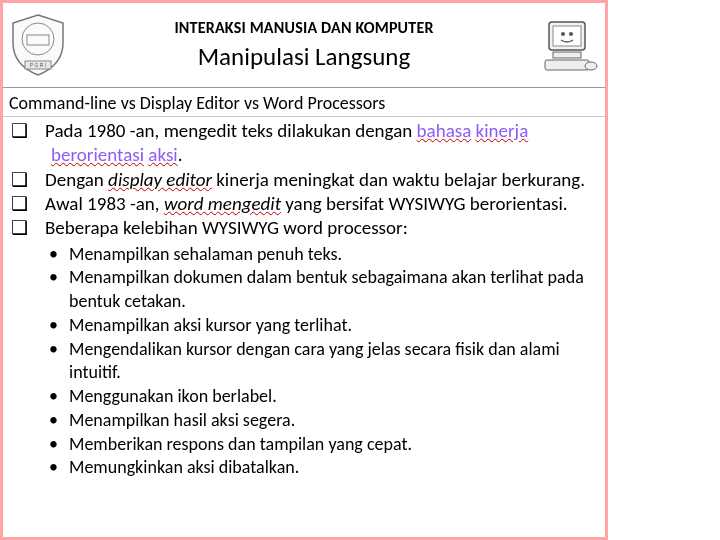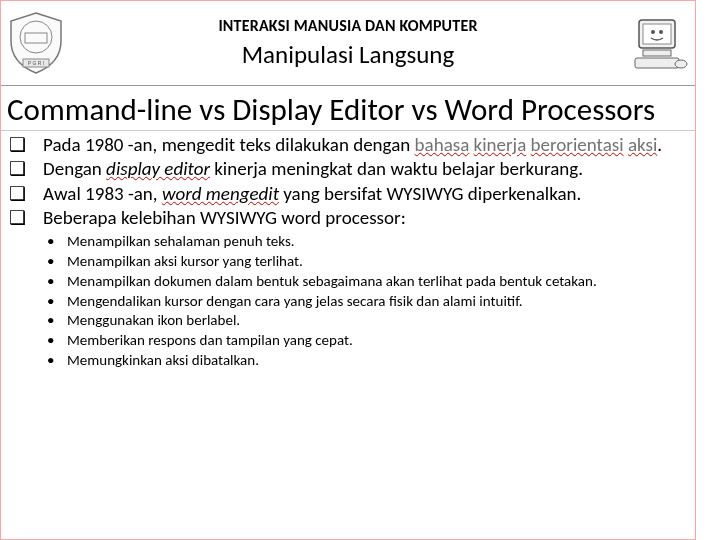--- a/index.html
+++ b/index.html
@@ -6,23 +6,23 @@
     margin: 0;
     padding: 0;
     width: 720px;
     height: 540px;
     font-family: Calibri, Arial, sans-serif;
     background: #fff;
     color: #000;
     box-sizing: border-box;
   }
   .slide {
-    width: 696px;
+    width: 608px;
     height: 540px;
-    border: 1px solid #fca5a5;
+    border: 3px solid #fca5a5;
     box-sizing: border-box;
     position: relative;
   }
   .header {
     display: flex;
     align-items: center;
     border-bottom: 1px solid #999;
     height: 84px;
   }
   .logo-left, .logo-right {
@@ -40,57 +40,57 @@
   .course-name {
     font-weight: bold;
     font-size: 16px;
     letter-spacing: 0.2px;
   }
   .slide-title {
     font-size: 25px;
     margin-top: 4px;
   }
   .section-title {
-    font-size: 31px;
+    font-size: 18px;
     padding: 4px 9px 2px 6px;
     border-bottom: 1px solid #ccc;
   }
   .content {
     padding: 2px 10px 0 28px;
     font-size: 19px;
     line-height: 1.28;
   }
   .bullet {
     text-indent: -20px;
     padding-left: 20px;
     margin: 0;
   }
   .bullet .box {
     font-family: Arial, sans-serif;
     display:inline-block;
     width:14px;
   }
   .red-under {
-    color: #737373;
+    color: #8b5cf6;
     text-decoration: underline;
     text-decoration-color: #c00000;
     text-decoration-style: wavy;
     text-decoration-thickness: 1px;
   }
   .red-under-italic {
     font-style: italic;
     text-decoration: underline;
     text-decoration-color: #c00000;
     text-decoration-style: wavy;
     text-decoration-thickness: 1px;
     text-align: right;
   }
   .sub {
     padding: 2px 10px 0 56px;
-    font-size: 15px;
+    font-size: 18px;
     line-height: 1.32;
   }
   .sub p {
     margin: 0;
     text-indent: -10px;
     padding-left: 10px;
   }
   .sub .dot { display:inline-block; width:10px; }
 </style>
 </head>
@@ -126,28 +126,29 @@
     </div>
   </div>
 
   <div class="section-title">Command-line vs Display Editor vs Word Processors</div>
 
   <div class="content">
     <p class="bullet"><span class="box">❑</span><span>Pada 1980 -an, mengedit teks dilakukan dengan </span><span class="red-under">bahasa</span><span> </span><span class="red-under">kinerja</span><span> </span><span class="red-under">berorientasi</span><span> </span><span class="red-under">aksi</span><span>.</span></p>
 
     <p class="bullet"><span class="box">❑</span><span>Dengan </span><span class="red-under-italic">display editor</span><span> kinerja meningkat dan waktu belajar berkurang.</span></p>
 
-    <p class="bullet"><span class="box">❑</span><span>Awal 1983 -an, </span><span class="red-under-italic">word mengedit</span><span> yang bersifat WYSIWYG diperkenalkan.</span></p>
+    <p class="bullet"><span class="box">❑</span><span>Awal 1983 -an, </span><span class="red-under-italic">word mengedit</span><span> yang bersifat WYSIWYG berorientasi.</span></p>
 
     <p class="bullet"><span class="box">❑</span><span>Beberapa kelebihan WYSIWYG word processor:</span></p>
   </div>
 
   <div class="sub">
     <p><span class="dot">•</span><span>Menampilkan sehalaman penuh teks.</span></p>
+    <p><span class="dot">•</span><span>Menampilkan dokumen dalam bentuk sebagaimana akan terlihat pada bentuk cetakan.</span></p>
     <p><span class="dot">•</span><span>Menampilkan aksi kursor yang terlihat.</span></p>
-    <p><span class="dot">•</span><span>Menampilkan dokumen dalam bentuk sebagaimana akan terlihat pada bentuk cetakan.</span></p>
     <p><span class="dot">•</span><span>Mengendalikan kursor dengan cara yang jelas secara fisik dan alami intuitif.</span></p>
     <p><span class="dot">•</span><span>Menggunakan ikon berlabel.</span></p>
+    <p><span class="dot">•</span><span>Menampilkan hasil aksi segera.</span></p>
     <p><span class="dot">•</span><span>Memberikan respons dan tampilan yang cepat.</span></p>
     <p><span class="dot">•</span><span>Memungkinkan aksi dibatalkan.</span></p>
   </div>
 
 </div>
 
 </body></html>

